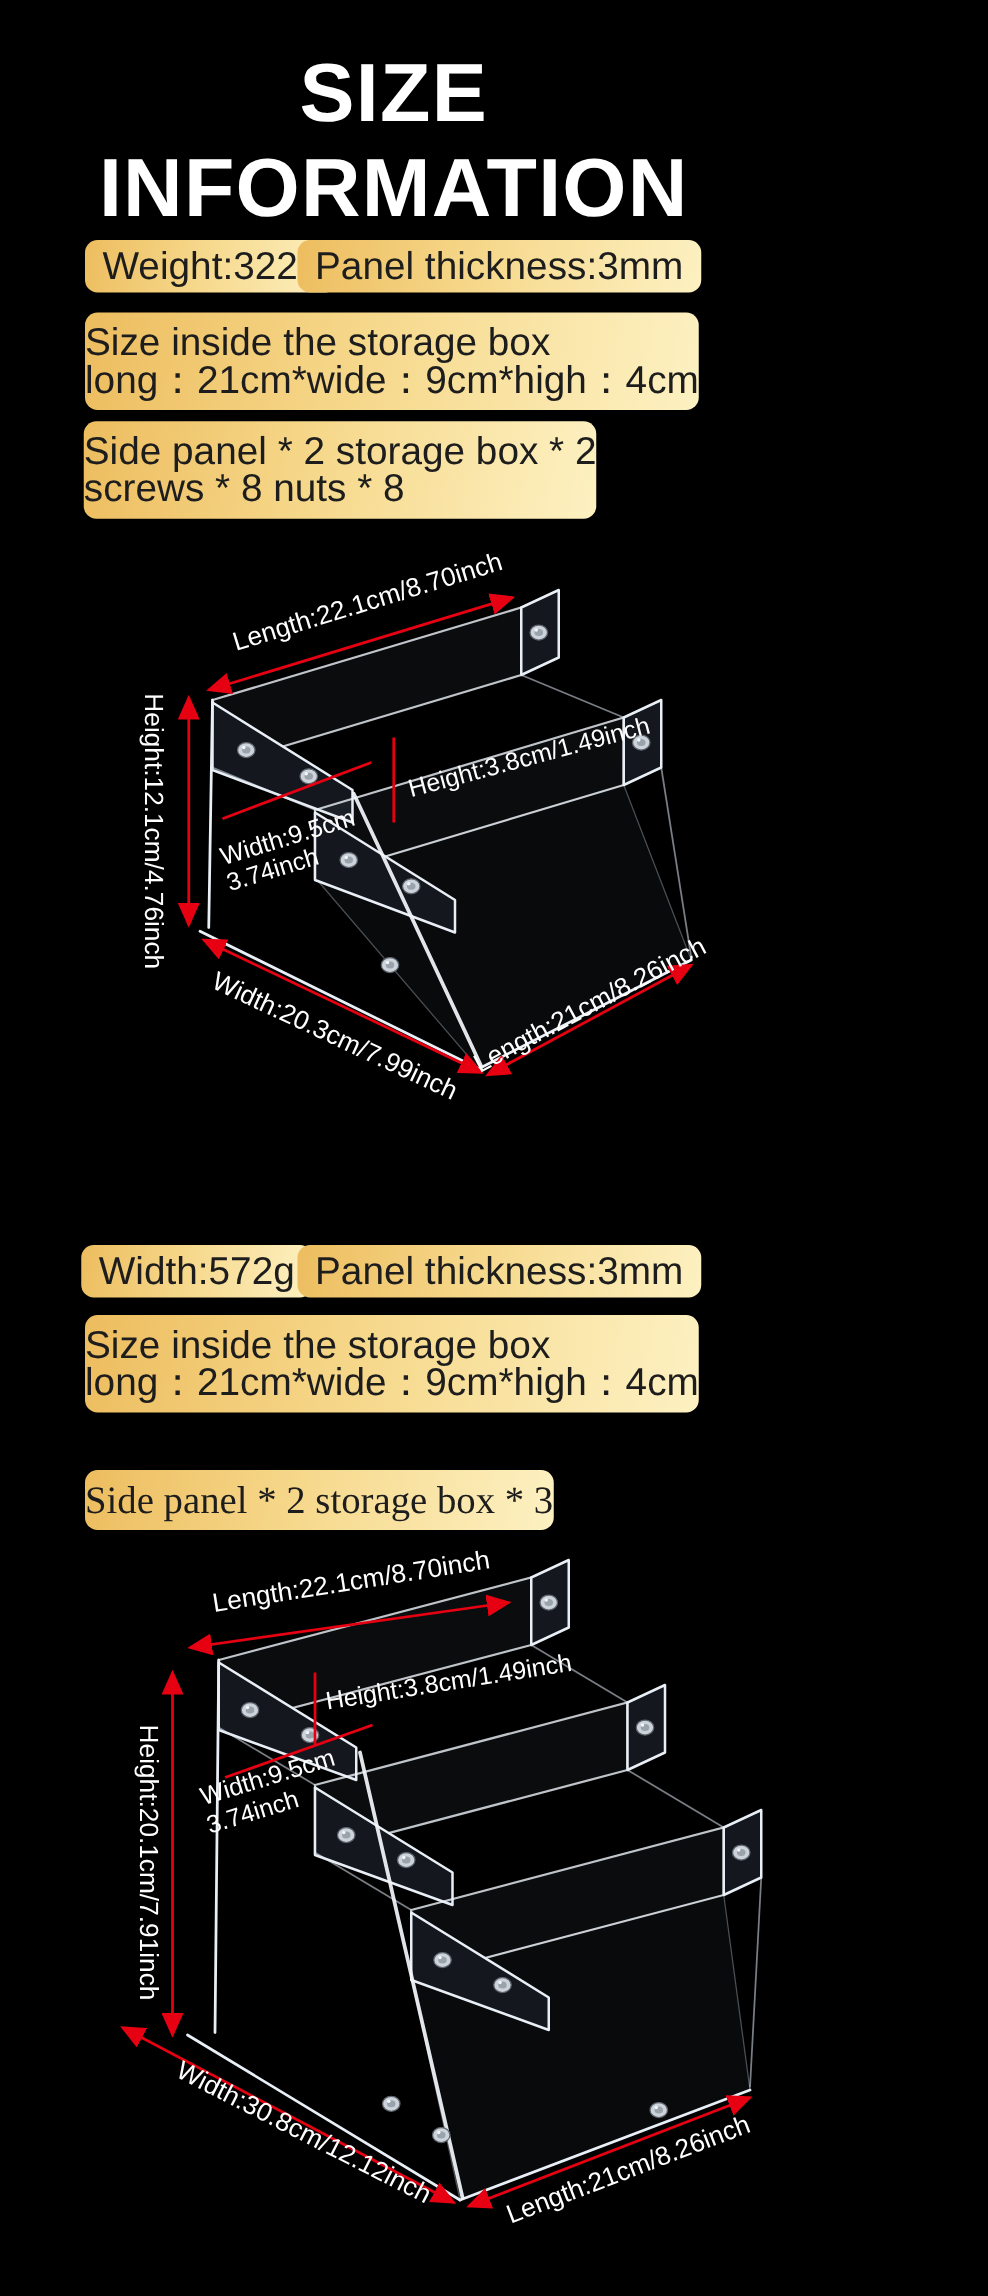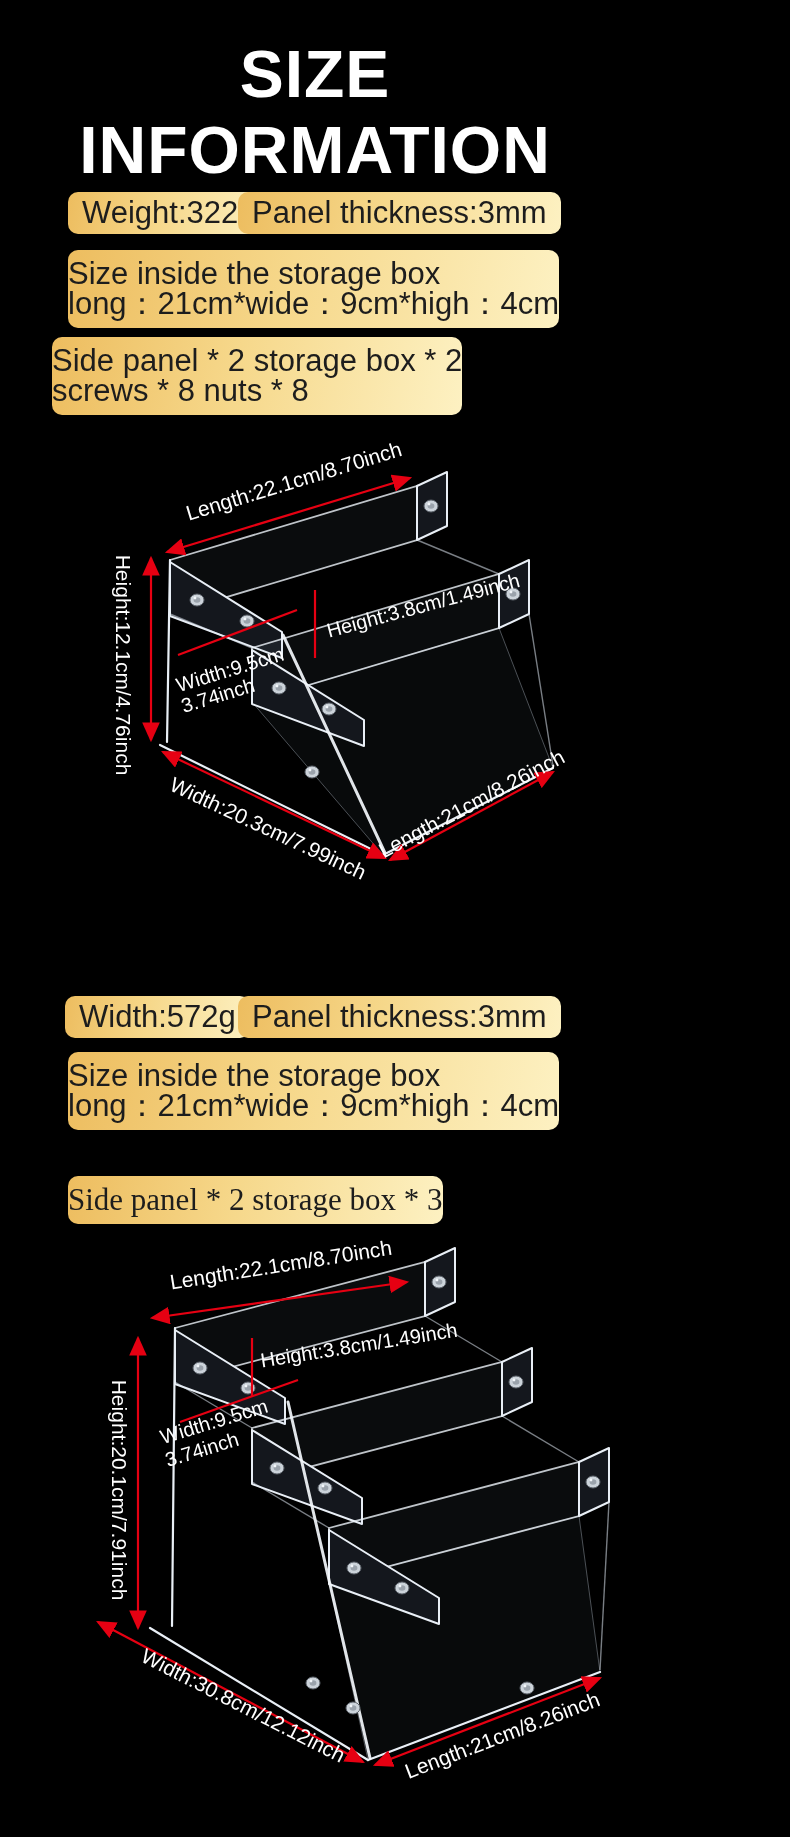--- a/index.html
+++ b/index.html
@@ -37,21 +37,21 @@
   <div class="chip" style="left:68px;top:192px;">
     <span>Weight:322g</span>
   </div>
   <div class="chip" style="left:238px;top:192px;">
     <span>Panel thickness:3mm</span>
   </div>
   <div class="chip two" style="left:68px;top:250px;">
     <div>Size inside the storage box</div>
     <div>long：21cm*wide：9cm*high：4cm</div>
   </div>
-  <div class="chip two" style="left:52px;top:337px;">
+  <div class="chip two" style="left:67px;top:337px;">
     <div>Side panel * 2 storage box * 2</div>
     <div>screws * 8 nuts * 8</div>
   </div>
 
   <svg class="diag" style="left:70px;top:430px;" width="560" height="470" viewBox="0 0 560 470">
     <defs>
       <marker id="ah1" markerWidth="9" markerHeight="8" refX="8" refY="4" orient="auto-start-reverse">
         <path d="M0,0 L9,4 L0,8 z" fill="#e60012"></path>
       </marker>
     </defs>

